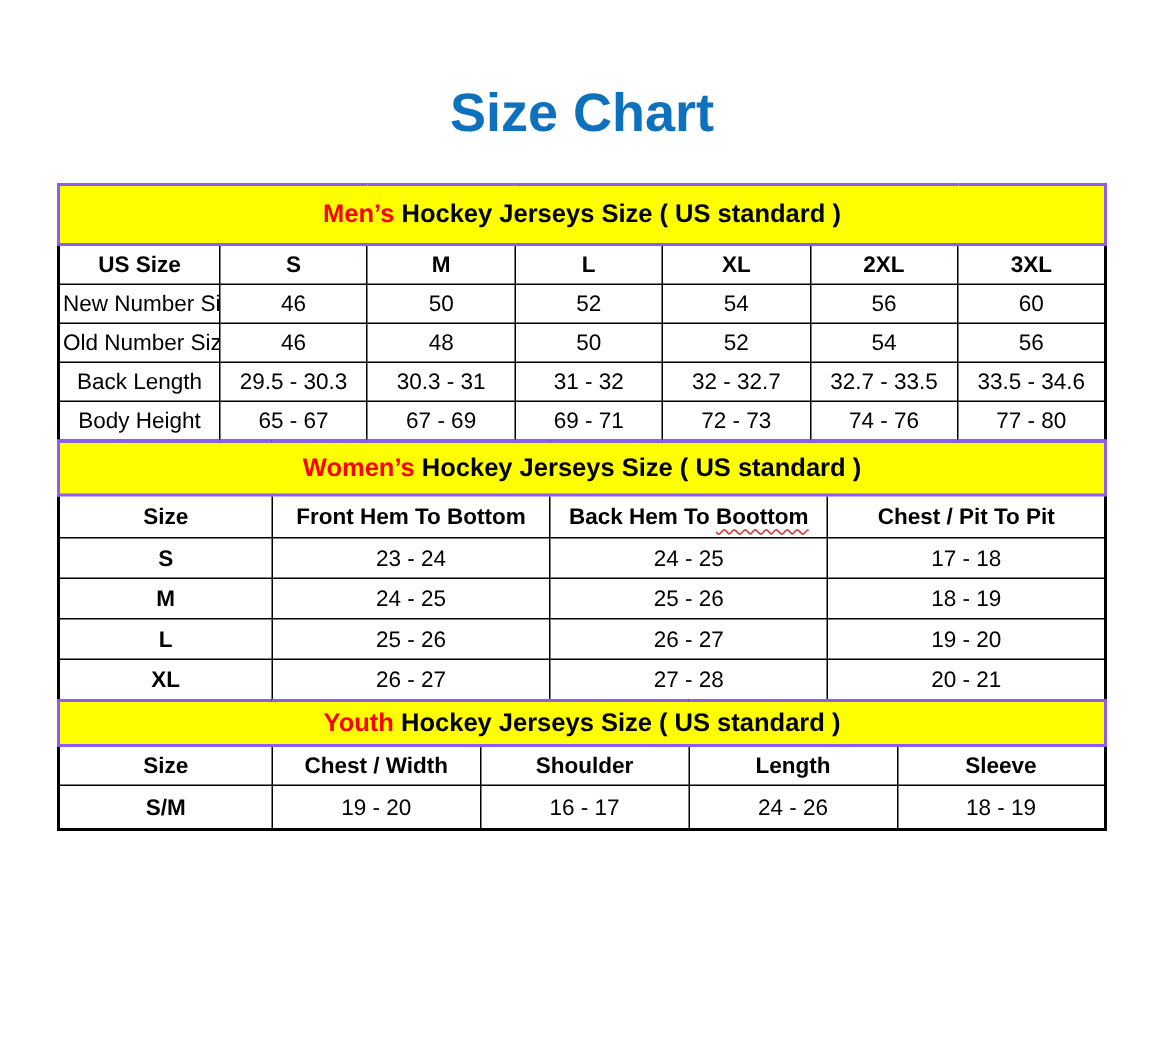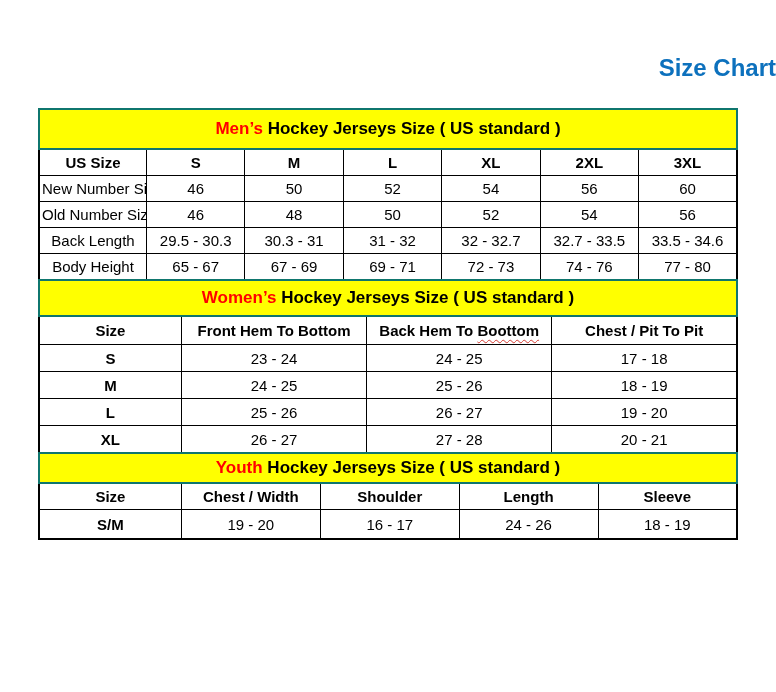--- a/index.html
+++ b/index.html
@@ -1,35 +1,35 @@
 <!DOCTYPE html>
 <html><head>
 <meta charset="utf-8">
 <style>
   html, body { margin: 0; padding: 0; }
   body {
     width: 776px; min-height: 692px; background: #ffffff;
     font-family: "Liberation Sans", sans-serif; color: #000;
   }
   .title {
-    margin: 54px 0 0 0; text-align: right;
-    font-size: 24px; font-weight: bold; color: #0d71bd;
+    margin: 54px 0 0 0; text-align: center;
+    font-size: 36px; font-weight: bold; color: #0d71bd;
   }
   .chart-wrap { margin: 26px 38px 0 38px; width: 700px; }
   table.tbl {
     border-collapse: collapse; width: 700px; table-layout: fixed;
     border: 2px solid #000;
   }
   table.tbl + table.tbl { margin-top: -2px; }
   .tbl td {
     border: 1px solid #000; text-align: center; vertical-align: middle;
     font-size: 15px; padding: 0 2px; overflow: hidden; white-space: nowrap;
   }
   td.band {
-    background: #ffff00; border: 2px solid #0f766e;
+    background: #ffff00; border: 2px solid #8b5cf6;
     font-weight: bold; font-size: 17px;
   }
   td.band-mens   { height: 38px; }
   td.band-womens { height: 34px; margin-left: 48px; }
   td.band-youth  { height: 28px; }
   .hl { color: #ff0000; }
   tr.head td { font-weight: bold; }
   .mens   tr.head td { height: 25px; }
   .mens   tr.data td { height: 25px; }
   .womens tr.head td { height: 27px; }

